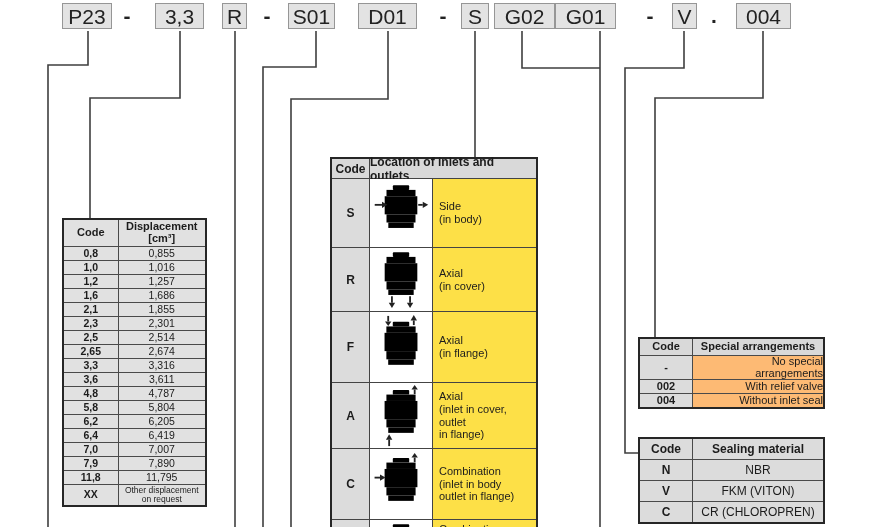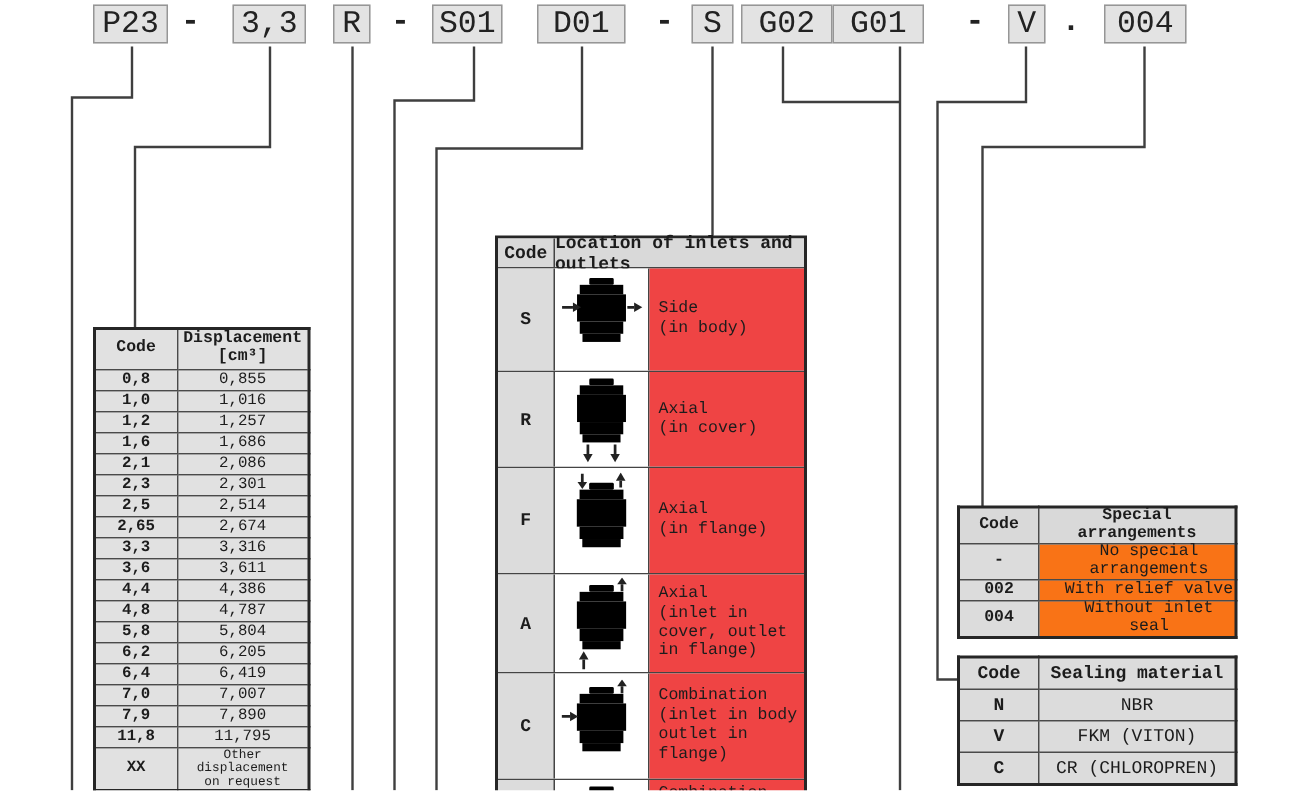--- a/index.html
+++ b/index.html
@@ -1,18 +1,18 @@
 <!DOCTYPE html>
 <html><head>
 <meta charset="utf-8">
 <style>
   html,body { margin:0; padding:0; background:#ffffff; }
   .canvas {
     position:relative; width:872px; height:527px; background:#ffffff;
-    font-family:Liberation Mono, monospace; overflow:hidden; color:#1c1c1c;
+    font-family:Liberation Sans, sans-serif; overflow:hidden; color:#1c1c1c;
   }
   svg.connectors { position:absolute; left:0; top:0; width:872px; height:527px; }
   svg.connectors polyline { fill:none; stroke:#3f3f3f; stroke-width:1.6px; }
 
   
   .codebox {
     position:absolute; top:3px; height:26px; line-height:26px;
     background:#e3e3e3; border:1px solid #969696; text-align:center;
     font-size:21px; color:#222; box-sizing:border-box;
   }
@@ -54,36 +54,36 @@
   .prow:last-child { border-bottom:none; }
   .prow .pc {
     width:38px; background:#dcdcdc; border-right:1px solid #444; box-sizing:border-box;
     display:flex; align-items:center; justify-content:center; font-weight:bold; font-size:12px;
   }
   .prow .pi {
     width:63px; background:#ffffff; border-right:1px solid #444; box-sizing:border-box;
     display:flex; align-items:center; justify-content:center;
   }
   .prow .pd {
-    flex:1; background:#ef4444; font-size:11px; line-height:1.18;
+    flex:1; background:#fde047; font-size:11px; line-height:1.18;
     padding:0 3px 0 6px; display:flex; align-items:center; white-space:pre-line;
   }
   .prow.partial .pi { align-items:flex-start; padding-top:3px; }
   .prow.partial .pd { align-items:flex-start; padding-top:3px; }
 
   
   table.stable {
     position:absolute; left:638px; top:337px; width:187px;
     border-collapse:collapse; table-layout:fixed; border:2px solid #262626; font-size:11px;
   }
   table.stable th, table.stable td { border:1px solid #4a4a4a; padding:0; line-height:1.05; }
   table.stable th { height:16px; background:#d9d9d9; font-weight:bold; text-align:center; }
   table.stable td { height:13px; }
   table.stable td.code { width:52px; background:#dcdcdc; font-weight:bold; text-align:center; }
-  table.stable td.desc { background:#f97316; text-align:center; padding-left:16px; }
+  table.stable td.desc { background:#fdba74; text-align:right; padding-left:16px; }
 
   
   table.mtable {
     position:absolute; left:638px; top:437px; width:187px;
     border-collapse:collapse; table-layout:fixed; border:2px solid #262626; font-size:12px;
   }
   table.mtable th, table.mtable td {
     border:1px solid #4a4a4a; padding:0; background:#dcdcdc; text-align:center;
   }
   table.mtable th { height:20px; font-weight:bold; }
@@ -167,45 +167,41 @@
     <tr>
           <td class="code">1,2</td>
           <td>1,257</td>
         </tr>
     <tr>
           <td class="code">1,6</td>
           <td>1,686</td>
         </tr>
     <tr>
           <td class="code">2,1</td>
-          <td>2,086</td>
+          <td>1,855</td>
         </tr>
     <tr>
           <td class="code">2,3</td>
           <td>2,301</td>
         </tr>
     <tr>
           <td class="code">2,5</td>
           <td>2,514</td>
         </tr>
     <tr>
           <td class="code">2,65</td>
           <td>2,674</td>
         </tr>
     <tr>
           <td class="code">3,3</td>
           <td>3,316</td>
         </tr>
     <tr>
           <td class="code">3,6</td>
           <td>3,611</td>
-        </tr>
-    <tr>
-          <td class="code">4,4</td>
-          <td>4,386</td>
         </tr>
     <tr>
           <td class="code">4,8</td>
           <td>4,787</td>
         </tr>
     <tr>
           <td class="code">5,8</td>
           <td>5,804</td>
         </tr>
     <tr>

